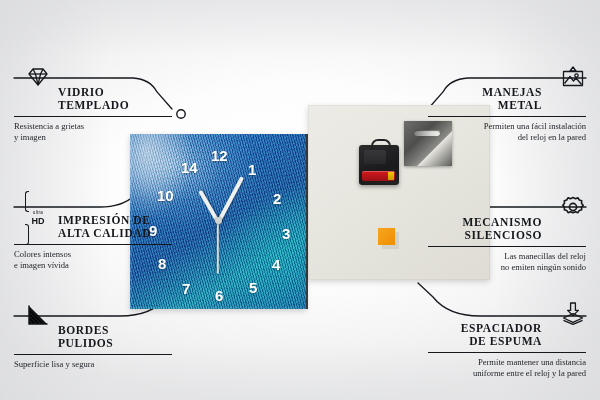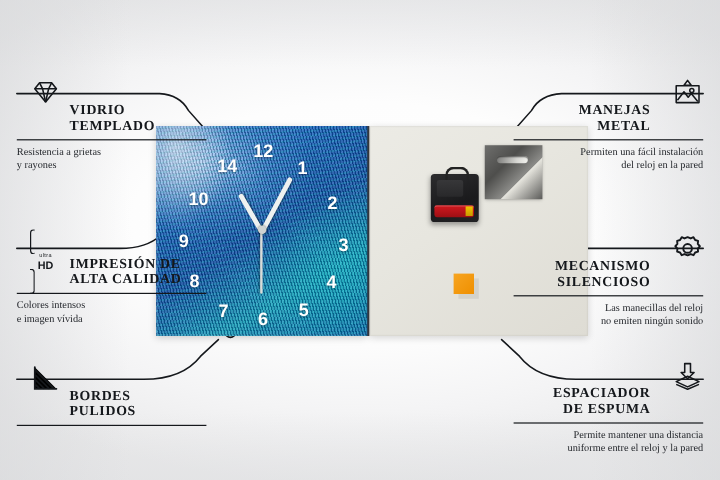--- a/index.html
+++ b/index.html
@@ -25,21 +25,21 @@
   #wires{position:absolute;left:0;top:0;width:600px;height:400px;}
 
   
   #product{position:absolute;left:130px;top:105px;width:360px;height:175px;}
 
   .panel{position:absolute;top:0;height:175px;}
 
   
   #clock-panel{left:0;width:176px;
     box-shadow:2px 0 0 rgba(25,28,33,.85), 0 2px 6px rgba(0,0,0,.18);
-    overflow:hidden;background:#1159b8;}
+    overflow:hidden;background:#1159b8;margin-top:29px;}
   #clock-art{position:absolute;inset:0;
     background:
       
       linear-gradient(90deg, rgba(255,255,255,.10) 0 2px, rgba(255,255,255,0) 2px 34px),
       linear-gradient(0deg, rgba(255,255,255,.07) 0 2px, rgba(255,255,255,0) 2px 40px),
       
       repeating-linear-gradient(74deg, rgba(0,40,90,.40) 0 1px, rgba(255,255,255,.14) 1px 2.4px),
       repeating-linear-gradient(-12deg, rgba(0,170,190,.30) 0 1.4px, rgba(0,0,0,0) 1.4px 4px),
       radial-gradient(ellipse 85% 60% at 22% 18%, rgba(180,215,255,.85) 0%, rgba(120,180,240,.25) 38%, rgba(0,0,0,0) 62%),
       radial-gradient(ellipse 70% 80% at 88% 78%, rgba(0,190,200,.55) 0%, rgba(0,90,170,0) 60%),
@@ -197,21 +197,21 @@
               <path d="M8 4 L10.5 9 L13 20"></path>
               <path d="M18 4 L15.5 9 L13 20"></path>
           </g>
         </svg>
       </span>
       <span class="title">VIDRIO
 TEMPLADO</span>
     </div>
     <div class="rule"></div>
     <div class="desc">Resistencia a grietas
-y rayones</div>
+y imagen</div>
   </div>
 
   <div class="feature left" id="f-impresion">
     <div class="head">
       <span class="ico">
         <span class="hdbox">
           <span class="u">ultra</span>
           <span class="h">HD</span>
         </span>
       </span>
@@ -233,20 +233,21 @@
               <path d="M5 10 L15.5 20.5"></path>
             <path d="M5 14 L11.5 20.5"></path>
               <path d="M5 18 L7.5 20.5"></path>
           </g>
         </svg>
       </span>
       <span class="title">BORDES
 PULIDOS</span>
     </div>
     <div class="rule"></div>
+    <div class="desc">Superficie lisa y segura</div>
   </div>
 
   <div class="feature right" id="f-mecanismo">
     <div class="head">
       <span class="title">MECANISMO
 SILENCIOSO</span>
       <span class="ico">
         <svg viewBox="0 0 26 24" width="26" height="24">
           <g fill="none" stroke="#15181c" stroke-width="1.6" stroke-linejoin="round">
             <path d="M13 2.6 l2.6 1.1 2.3 -1 1.4 2.3 2.4 .7 -.2 2.6 1.7 1.9 -1.7 1.9 .2 2.6 -2.4 .7 -1.4 2.3 -2.3 -1 -2.6 1.1 -2.6 -1.1 -2.3 1 -1.4 -2.3 -2.4 -.7 .2 -2.6 -1.7 -1.9 1.7 -1.9 -.2 -2.6 2.4 -.7 1.4 -2.3 2.3 1 Z"></path>

